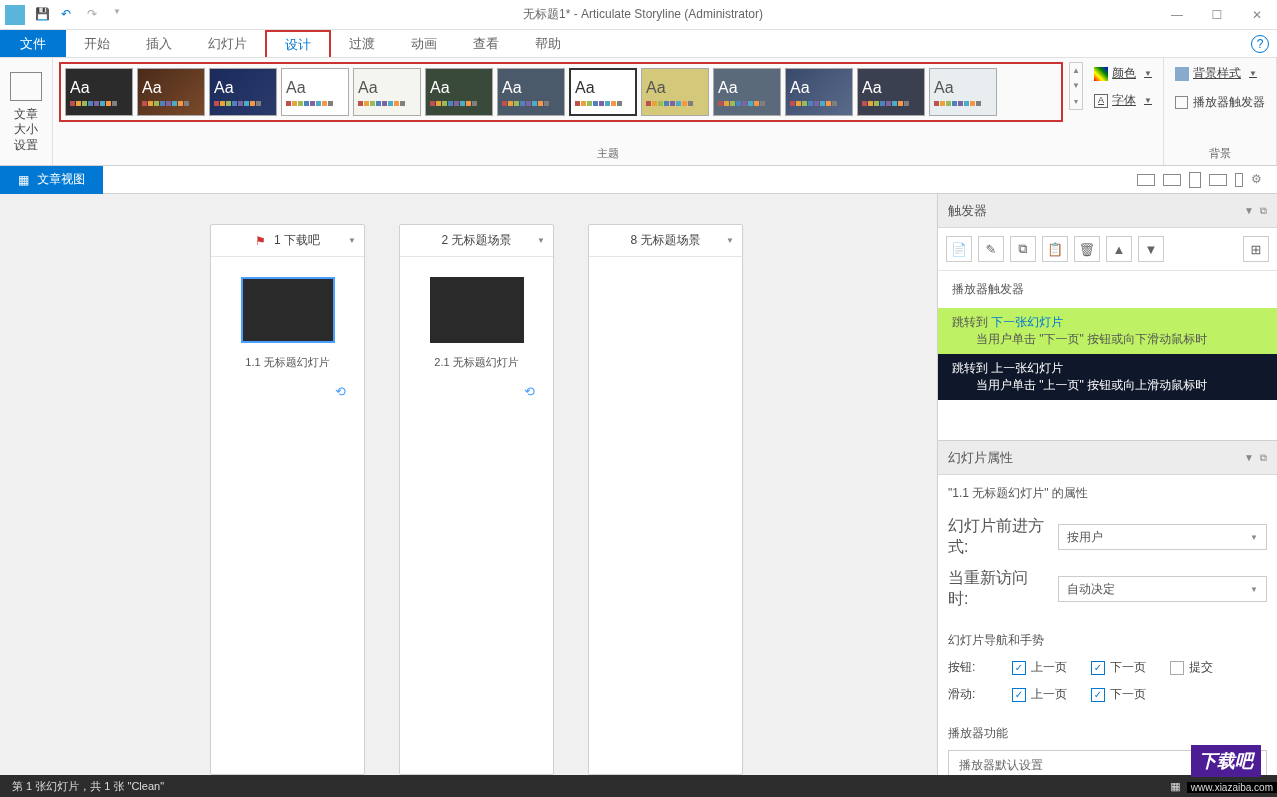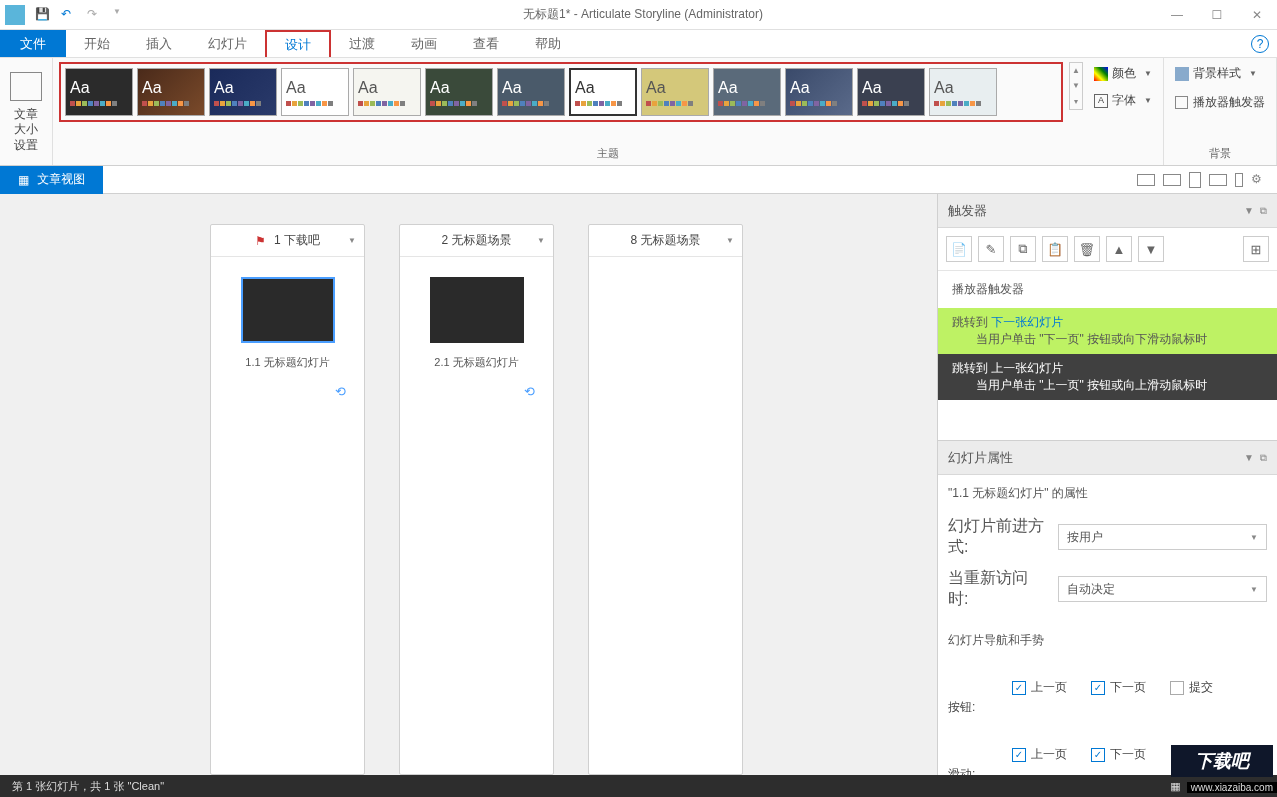--- a/index.html
+++ b/index.html
@@ -34,21 +34,21 @@
 
 .themes-wrapper { border: 2px solid #cc3333; padding: 4px; display: flex; gap: 4px; align-items: center; flex: 1; }
 .theme-thumb { width: 68px; height: 48px; border: 1px solid #aaa; cursor: pointer; position: relative; display: flex; flex-direction: column; justify-content: center; padding: 4px; }
 .theme-thumb.selected { border: 2px solid #333; }
 .theme-thumb .aa { font-size: 16px; font-weight: 400; }
 .theme-thumb .swatches { display: flex; gap: 1px; margin-top: 4px; }
 .theme-thumb .swatches span { width: 5px; height: 5px; }
 .theme-dropdown { width: 14px; height: 48px; border: 1px solid #ccc; display: flex; flex-direction: column; cursor: pointer; }
 .theme-dropdown div { flex: 1; display: flex; align-items: center; justify-content: center; font-size: 8px; color: #888; }
 
-.small-ribbon-btn { display: flex; align-items: center; gap: 4px; padding: 3px 5px; cursor: pointer; font-size: 12px; color: #444; position: relative; }
+.small-ribbon-btn { display: flex; align-items: center; gap: 4px; padding: 3px 5px; cursor: pointer; font-size: 12px; color: #444; position: relative; text-decoration: underline; }
 .small-ribbon-btn .sm-icon { width: 14px; height: 14px; }
 .small-ribbon-btn .dd { font-size: 8px; color: #666; margin-left: 4px; }
 .checkbox-label { display: flex; align-items: center; gap: 5px; padding: 3px 5px; }
 .checkbox-label .cb { width: 13px; height: 13px; border: 1px solid #888; }
 
 
 .tab-strip { height: 28px; background: #fff; border-bottom: 1px solid #d0d0d0; display: flex; align-items: center; justify-content: space-between; }
 .doc-tab { background: #0078d4; color: #fff; padding: 0 18px; height: 28px; display: flex; align-items: center; gap: 8px; font-size: 12px; }
 .view-icons { display: flex; gap: 8px; padding-right: 10px; align-items: center; }
 .view-icon { width: 18px; height: 12px; border: 1px solid #888; cursor: pointer; }
@@ -75,43 +75,43 @@
 .panel-header { height: 34px; background: #ececec; display: flex; align-items: center; justify-content: space-between; padding: 0 10px; font-size: 13px; color: #555; border-bottom: 1px solid #d8d8d8; }
 .panel-header .panel-ctl { display: flex; gap: 6px; font-size: 10px; color: #888; }
 .panel-body { padding: 10px; background: #fff; }
 
 .trigger-toolbar { display: flex; gap: 6px; padding: 8px; border-bottom: 1px solid #e5e5e5; background: #fff; }
 .trigger-toolbar .tbtn { width: 26px; height: 26px; border: 1px solid #ccc; display: flex; align-items: center; justify-content: center; cursor: pointer; color: #666; font-size: 13px; }
 .trigger-toolbar .spacer { flex: 1; }
 
 .trig-section { padding: 10px 14px; font-size: 12px; color: #555; background:#fff; }
 .trig-item { padding: 6px 14px; font-size: 12px; color: #555; background:#bef264; }
-.trig-item.selected { background: #404040; color: #fff; }
+.trig-item.selected { background: #0f172a; color: #fff; }
 .trig-item .link { color: #0078d4; }
 .trig-item.selected .link { color: #fff; }
 .trig-detail { padding-left: 24px; font-size: 12px; }
 
 .prop-row { display: flex; align-items: center; margin: 10px 0; gap: 10px; }
 .prop-row label { width: 100px; color: #555; font-size: 16px; }
 .prop-select { flex: 1; height: 26px; border: 1px solid #ccc; padding: 0 8px; display: flex; align-items: center; justify-content: space-between; font-size: 12px; color: #555; cursor: pointer; }
 .prop-select .dd { font-size: 8px; color: #888; }
 .check-row { display: flex; align-items: center; gap: 24px; margin: 10px 0; font-size: 12px; }
-.check-row label { width: 40px; margin-top: 40px; }
+.check-row label { width: 40px; }
 .chk { display: flex; align-items: center; gap: 5px; }
 .chk .box { width: 14px; height: 14px; border: 1px solid #0078d4; display: flex; align-items: center; justify-content: center; color: #0078d4; font-size: 10px; }
 .chk .box.empty { border-color: #aaa; }
 
 .player-default { height: 30px; border: 1px solid #ccc; display: flex; align-items: center; padding: 0 10px; font-size: 12px; color: #666; }
 
 
 .status-bar { height: 22px; background: #2d2d2d; color: #ddd; display: flex; align-items: center; padding: 0 12px; font-size: 11px; justify-content: space-between; }
 .status-right { display: flex; align-items: center; gap: 12px; }
 
 
-.watermark { position: absolute; right: 4px; bottom: 20px; background: #0f172a; color: #fff; padding: 4px 24px; font-size: 18px; font-weight: bold; font-style: italic; }
+.watermark { position: absolute; right: 16px; bottom: 20px; background: #4c1d95; color: #fff; padding: 4px 8px; font-size: 18px; font-weight: bold; font-style: italic; }
 .watermark-url { position: absolute; right: 0; bottom: 4px; color: #ddd; font-size: 10px; background:#000; padding: 0 4px;}
 </style>
 </head>
 <body>
 
 <div class="title-bar">
   <div class="app-icon"></div>
   <div class="qat">
     <span class="qat-btn">💾</span>
     <span class="qat-btn">↶</span>

